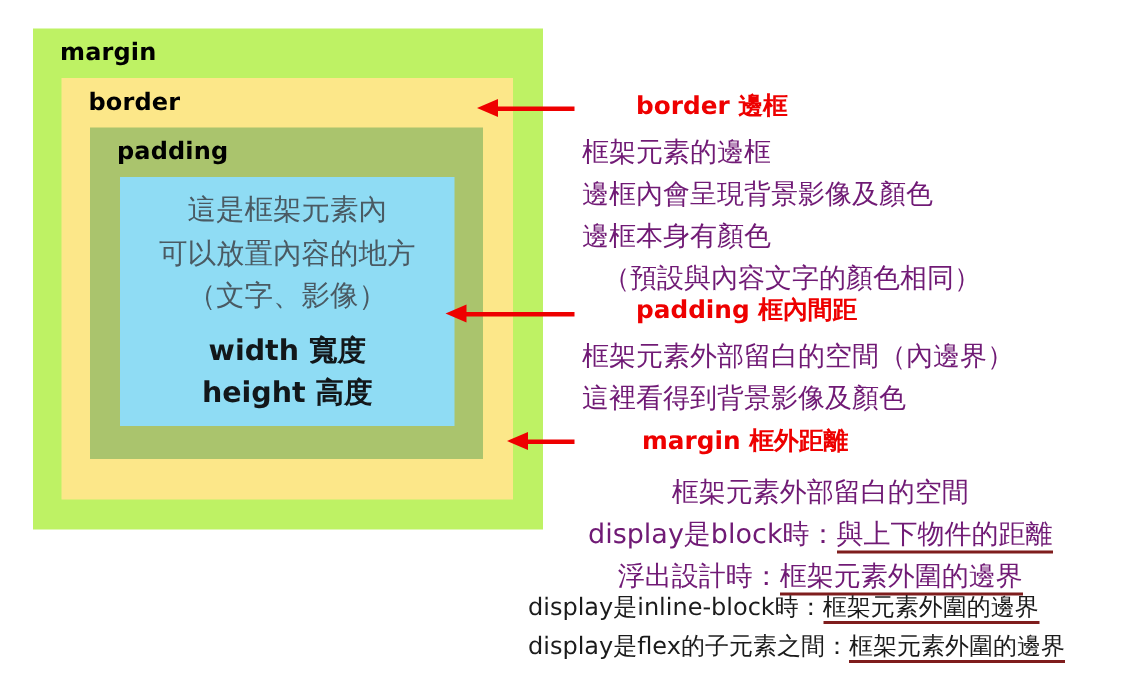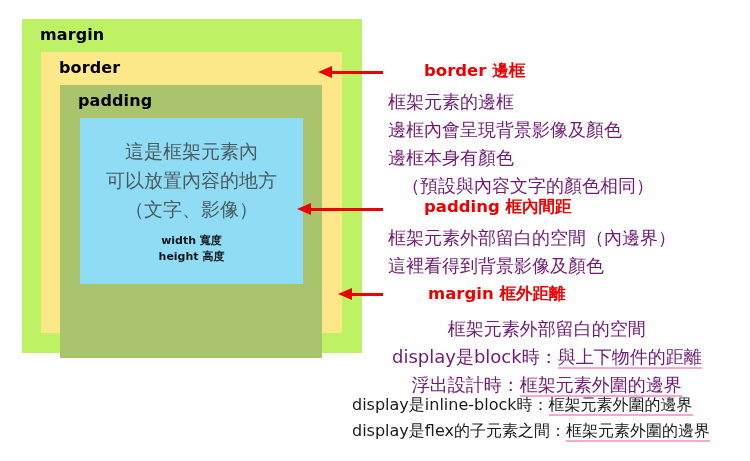--- a/index.html
+++ b/index.html
@@ -37,21 +37,21 @@
     width: 301px;
     height: 281px;
     background: #fce789;
     box-sizing: border-box;
   }
   .box-padding {
     position: absolute;
     left: 19px;
     top: 33px;
     width: 262px;
-    height: 273px;
+    height: 221px;
     background: #aac46d;
     box-sizing: border-box;
   }
   .box-content {
     position: absolute;
     left: 20px;
     top: 33px;
     width: 223px;
     height: 166px;
     background: #8fdcf4;
@@ -79,21 +79,21 @@
   .content-text {
     color: #4a5a63;
     font-size: 19px;
     line-height: 1.52;
     text-align: center;
     white-space: nowrap;
   }
   .content-text.bold {
     font-weight: bold;
     color: #12171a;
-    font-size: 11px;
+    font-size: 19px;
     line-height: 1.45;
   }
   .content-gap { height: 9px; }
 
   
   .arrow {
     position: absolute;
     height: 3px;
     background: #ee0000;
   }
@@ -122,21 +122,21 @@
     margin-left: 36px;
   }
   .ann-body {
     color: #701a75;
     font-size: 18px;
     line-height: 1.56;
     white-space: nowrap;
   }
   .ann-body div { white-space: nowrap; }
   .u {
-    border-bottom: 2px solid #f9a8d4;
+    border-bottom: 2px solid #7f1d1d;
     padding-bottom: 0px;
     margin-top: 24px;
   }
   .indent1 { padding-left: 14px; }
 
   .bottom-notes {
     position: absolute;
     left: 352px;
     top: 392px;
     color: #1b1b1b;

